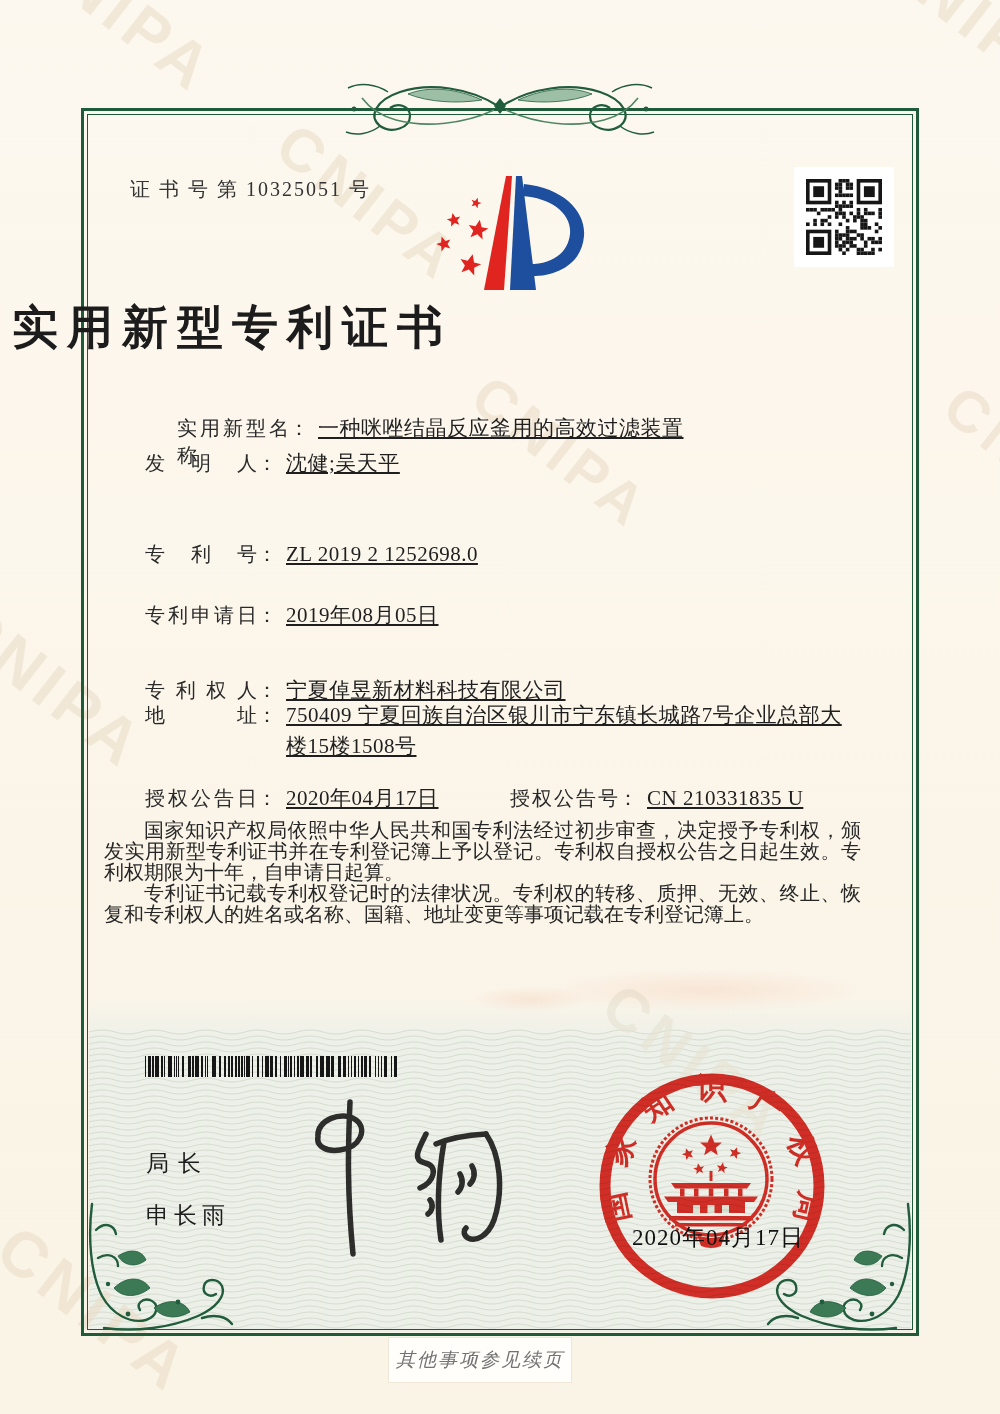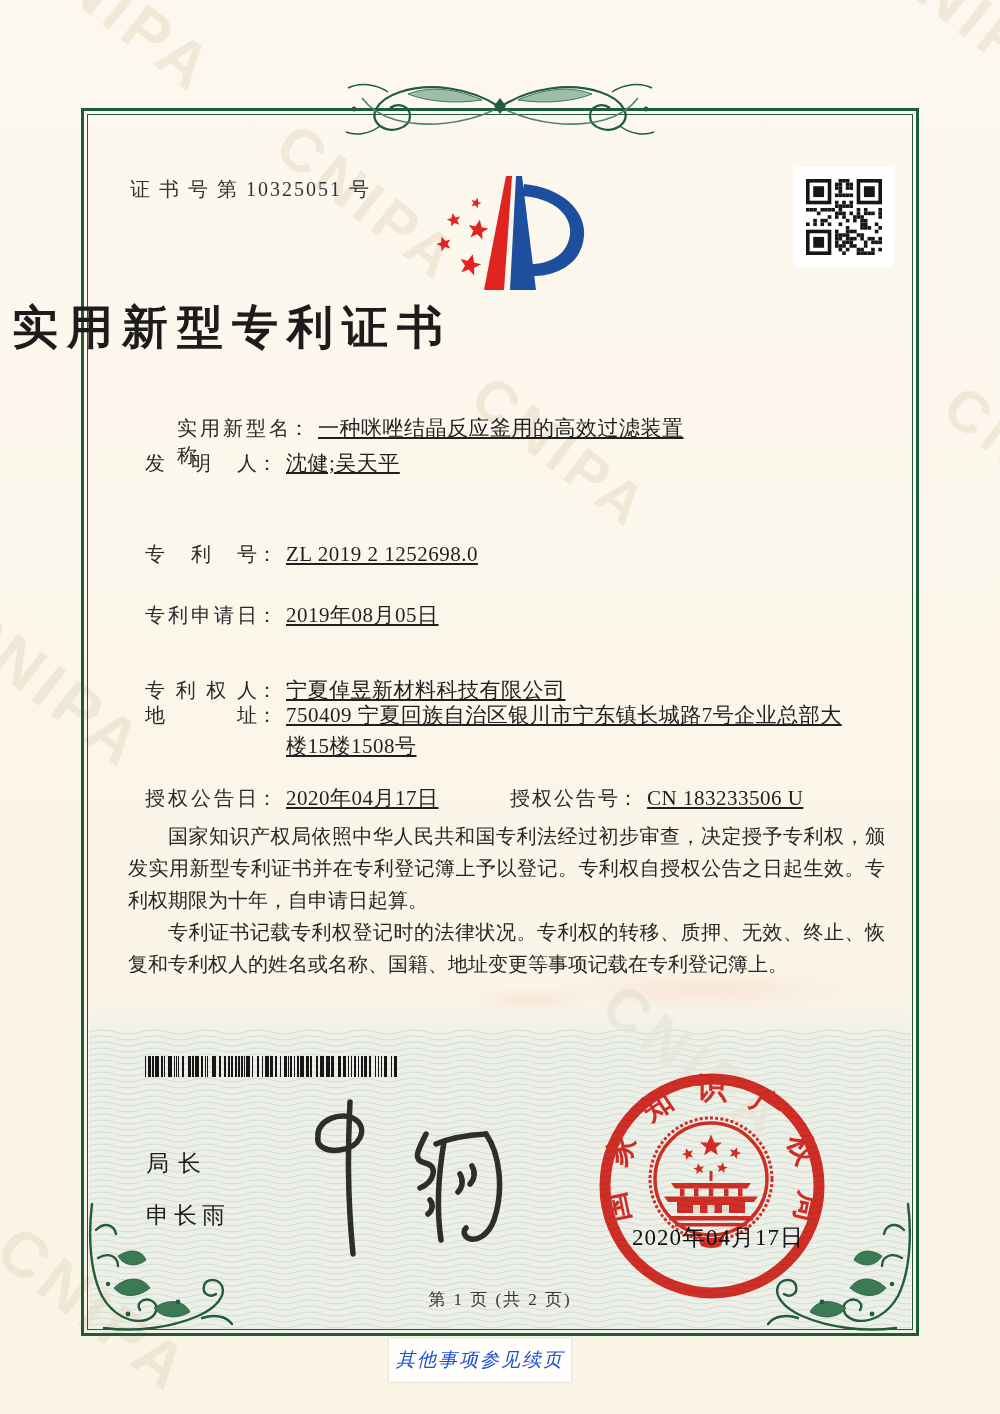--- a/index.html
+++ b/index.html
@@ -53,39 +53,39 @@
   .field-label{display:inline-block; width:112px; font-size:20px; color:#2a2a2a;
     text-align:justify; text-align-last:justify; flex:none;}
   .field-colon{font-size:20px; color:#2a2a2a; flex:none; margin-right:9px;}
   .field-value{font-size:21px; color:#1f1f1f; letter-spacing:.5px; line-height:31px;text-decoration:underline;}
   .row-name{top:413px;margin-left:32px;} .row-inventor{top:448px;} .row-patentno{top:539px;}
   .row-filing{top:600px;} .row-patentee{top:661px;margin-top:14px;} .row-address{top:700px;}
   .row-grant{top:783px;}
   .grant-right{position:absolute; left:365px; display:flex; align-items:baseline;justify-content:flex-end;}
   .grant-right .field-label{width:108px;}
   
-  .body-text{position:absolute; left:128px; top:820px; width:757px; z-index:3;
-    font-size:20px; line-height:32px; text-align:justify; color:#262626;}
+  .body-text{position:absolute; left:104px; top:820px; width:757px; z-index:3;
+    font-size:20px; line-height:21px; text-align:justify; color:#262626;}
   .body-text p{margin:0; text-indent:2em;}
   
   .barcode{position:absolute; left:145px; top:1056px; z-index:3;}
   .official{position:absolute; left:146px; z-index:3;
     font-family:"Liberation Sans","DejaVu Sans",sans-serif; font-size:23px;
     letter-spacing:9px; color:#1d1d1d;}
   .official-title{top:1148px;} .official-name{top:1200px; letter-spacing:5px;}
   .signature{position:absolute; left:298px; top:1092px; z-index:4; mix-blend-mode:multiply;}
   .seal{position:absolute; left:587px; top:1061px; z-index:4; mix-blend-mode:multiply; opacity:.95;}
   .seal-date{position:absolute; left:618px; top:1222px; width:200px; z-index:5;
     font-size:23px; letter-spacing:1px; color:#111; text-align:center;}
   .page-info{position:absolute; left:0; top:1288px; width:100%; text-align:center;
     z-index:3; font-size:17px; letter-spacing:2px; color:#333;}
   .note-box{position:absolute; left:388px; top:1337px; width:182px; height:44px;
     background:#fffefb; border:1px solid #eee6d6; z-index:3;
     display:flex; align-items:center; justify-content:center;}
-  .note-box span{font-size:19px; letter-spacing:2px; color:#1d4ed8; font-style:italic;}
+  .note-box span{font-size:19px; letter-spacing:2px; color:#737373; font-style:italic;}
 </style>
 </head>
 <body>
 
 <div class="page">
 
   <span class="wm wm1">CNIPA</span>
   <span class="wm wm2">CNIPA</span>
   <span class="wm wm3">CNIPA</span>
   <span class="wm wm4">CNIPA</span>
@@ -392,21 +392,21 @@
     <span class="field-colon">：</span>
     <span class="field-value" style="width:578px">750409 宁夏回族自治区银川市宁东镇长城路7号企业总部大楼15楼1508号</span>
   </div>
   <div class="field-row row-grant">
     <span class="field-label">授权公告日</span>
     <span class="field-colon">：</span>
     <span class="field-value">2020年04月17日</span>
     <span class="grant-right">
       <span class="field-label">授权公告号</span>
       <span class="field-colon">：</span>
-      <span class="field-value">CN 183233506 U</span>
+      <span class="field-value">CN 210331835 U</span>
     </span>
   </div>
 
   <div class="body-text">
     <p>国家知识产权局依照中华人民共和国专利法经过初步审查，决定授予专利权，颁发实用新型专利证书并在专利登记簿上予以登记。专利权自授权公告之日起生效。专利权期限为十年，自申请日起算。</p>
     <p>专利证书记载专利权登记时的法律状况。专利权的转移、质押、无效、终止、恢复和专利权人的姓名或名称、国籍、地址变更等事项记载在专利登记簿上。</p>
   </div>
 
   <svg class="barcode" id="barcode" width="253" height="21">
       <rect x="0" y="0" width="1" height="21" fill="#161616"></rect>
@@ -517,18 +517,17 @@
       <rect x="-34" y="23" width="68" height="11"></rect>
       <rect x="-18" y="26" width="7" height="8" fill="#edf0e8"></rect>
       <rect x="-3.5" y="26" width="7" height="8" fill="#edf0e8"></rect>
       <rect x="11" y="26" width="7" height="8" fill="#edf0e8"></rect>
       <rect x="-42" y="37" width="84" height="4.5"></rect>
       <rect x="-36" y="44" width="72" height="3.5"></rect>
     </g>
   </svg>
   <div class="seal-date">2020年04月17日</div>
 
-  <div class="page-info">第 1 页 (共 2 页)</div>
   <div class="note-box">
     <span>其他事项参见续页</span>
   </div>
 
 </div>
 
 </body></html>

